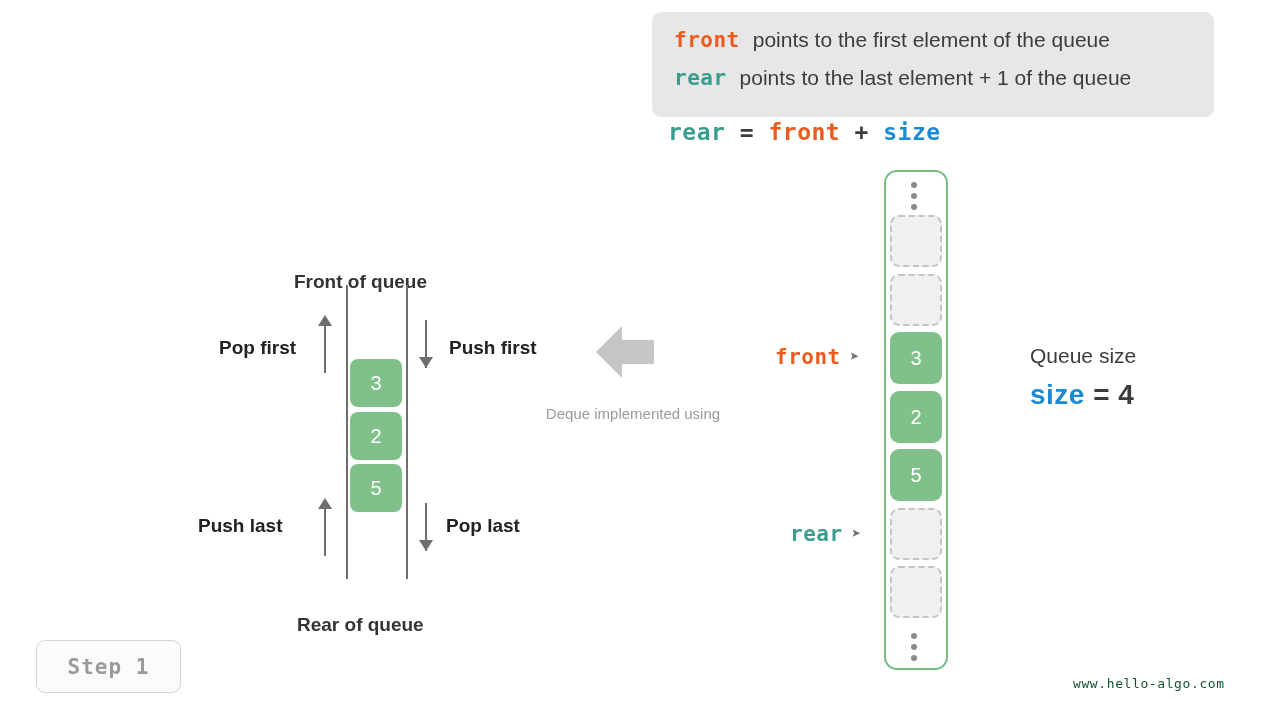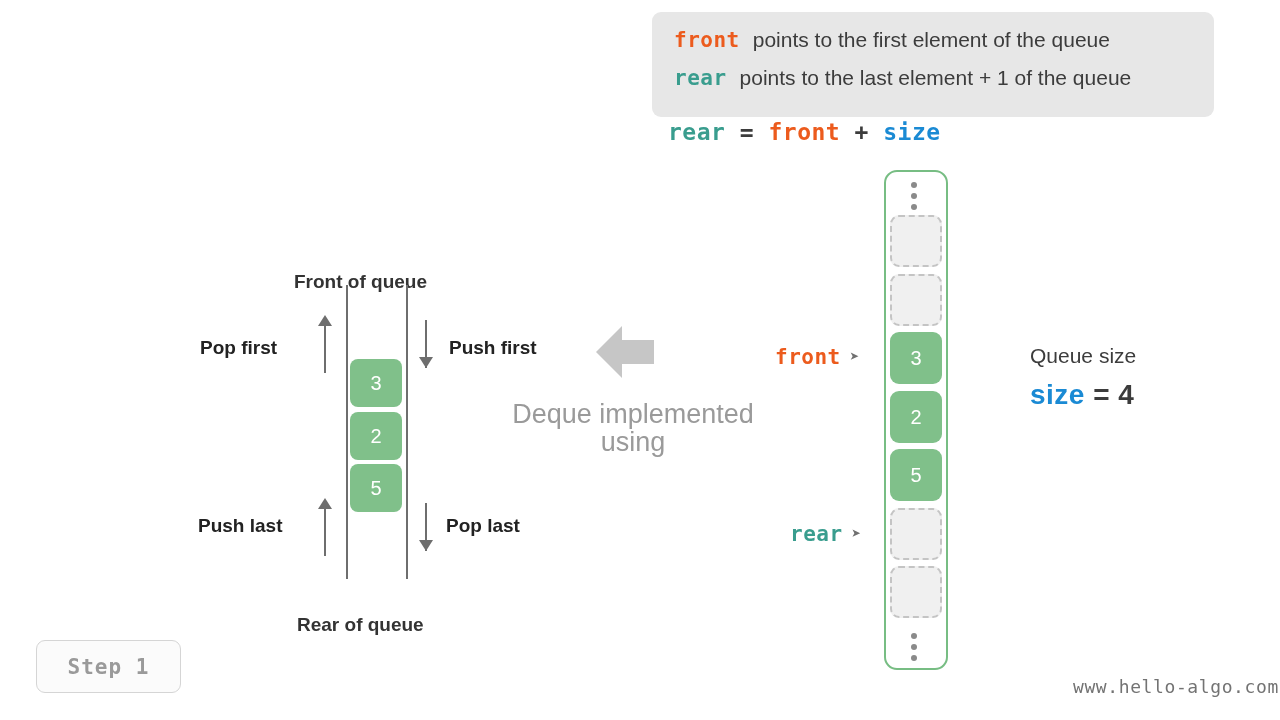--- a/index.html
+++ b/index.html
@@ -67,21 +67,21 @@
   }
   #front-of-queue { left: 294px; top: 231px; margin-top: 40px; }
   #rear-of-queue  { left: 297px; top: 614px; }
 
   .op-label {
     font-size: 19px;
     font-weight: bold;
     color: #222222;
     white-space: nowrap;
   }
-  #pop-first-label  { left: 200px; top: 337px; }
+  #pop-first-label  { left: 219px; top: 337px; }
   #push-first-label { left: 449px; top: 337px; }
   #push-last-label  { left: 198px; top: 515px; }
   #pop-last-label   { left: 446px; top: 515px; }
 
   
   .channel-line {
     width: 2px;
     background: #6e6e6e;
     top: 285px;
     height: 294px;
@@ -129,21 +129,21 @@
   #big-arrow {
     left: 596px; top: 322px;
     width: 58px; height: 60px;
   }
 
   
   #caption {
     left: 483px; top: 400px;
     width: 300px;
     text-align: center;
-    font-size: 27px;
+    font-size: 15px;
     color: #9a9a9a;
     line-height: 28px;
   }
 
   
   #circular-array {
     left: 884px; top: 170px;
     width: 64px; height: 500px;
     border: 2px solid #77bd83;
     border-radius: 13px;
@@ -231,22 +231,22 @@
     font-size: 21px;
     color: #9a9a9a;
     letter-spacing: 1px;
     box-sizing: border-box;
   }
 
   
   #watermark {
     left: 1073px; top: 676px;
     font-family: "DejaVu Sans Mono", monospace;
-    font-size: 18px;
-    color: #737373;
+    font-size: 13px;
+    color: #14532d;
     letter-spacing: 0.6px;
   }
 </style>
 </head>
 <body>
 
 <div class="abs" id="legend-box">
   <div class="legend-line">
     <span class="legend-kw kw-front">front</span>
     <span class="legend-txt">points to the first element of the queue</span>

